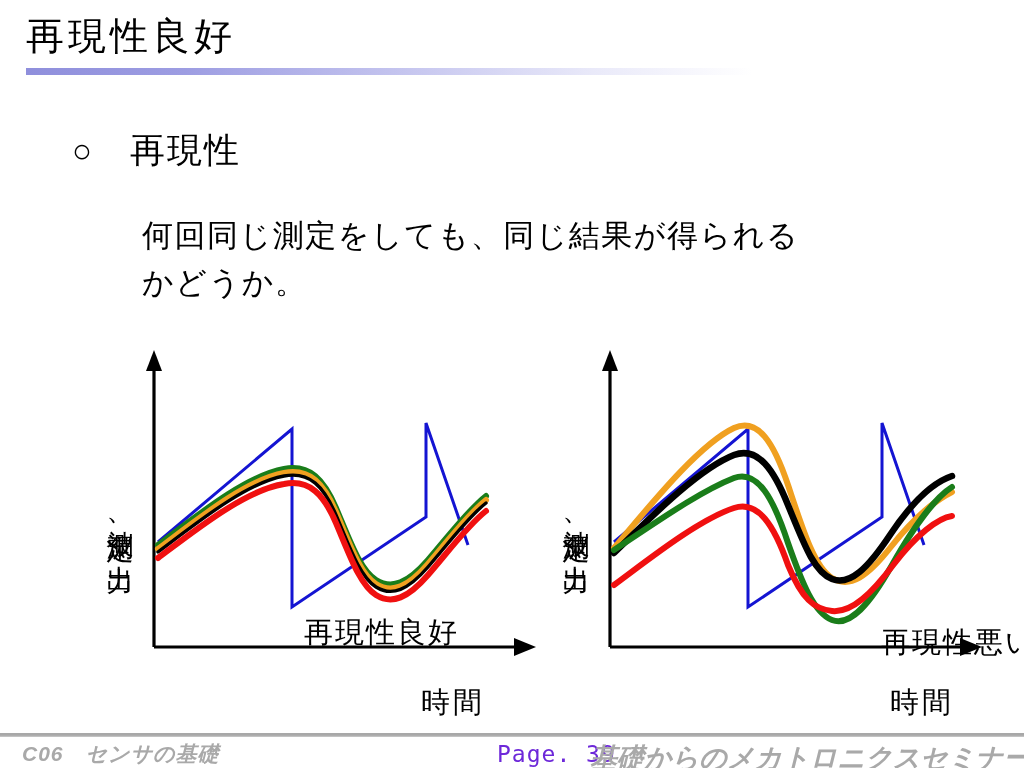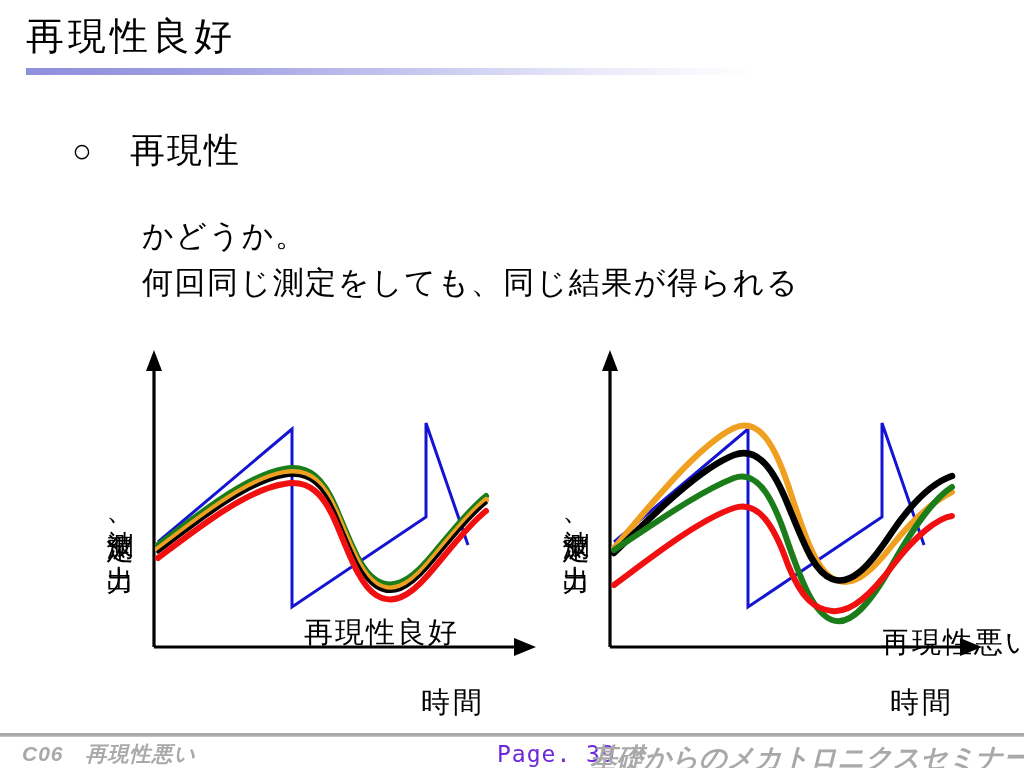--- a/index.html
+++ b/index.html
@@ -155,22 +155,22 @@
 
 <div id="slide-title">再現性良好</div>
 <div id="title-rule"></div>
 
 <div id="bullet-row">
   <span id="bullet-mark">○</span>
   <span id="bullet-label">再現性</span>
 </div>
 
 <div id="body-text">
+  <div>何回同じ測定をしても、同じ結果が得られる</div>
   <div>かどうか。</div>
-  <div>何回同じ測定をしても、同じ結果が得られる</div>
 </div>
 
 <div class="figure" id="figure-good">
   <svg width="440" height="340" viewBox="0 0 440 340">
 
     <g>
       <line x1="58" y1="20" x2="58" y2="302" stroke="#000" stroke-width="3.2"></line>
       <polygon points="58,5 50,26 66,26" fill="#000"></polygon>
       <line x1="58" y1="302" x2="430" y2="302" stroke="#000" stroke-width="3.2"></line>
       <polygon points="440,302 418,293 418,311" fill="#000"></polygon>
@@ -218,15 +218,15 @@
   </svg>
 
   <div class="axis-ylabel">
     <span>被測定、出力</span>
   </div>
   <div class="axis-xlabel" id="xlabel-bad">時間</div>
   <div class="caption" id="caption-bad">再現性悪い</div>
 </div>
 
 <div id="footer-rule"></div>
-<div id="footer-left">C06　再現性悪い</div>
+<div id="footer-left">C06　センサの基礎</div>
 <div id="footer-page">Page. 39</div>
 <div id="footer-right">基礎からのメカトロニクスセミナー</div>
 
 </body></html>

